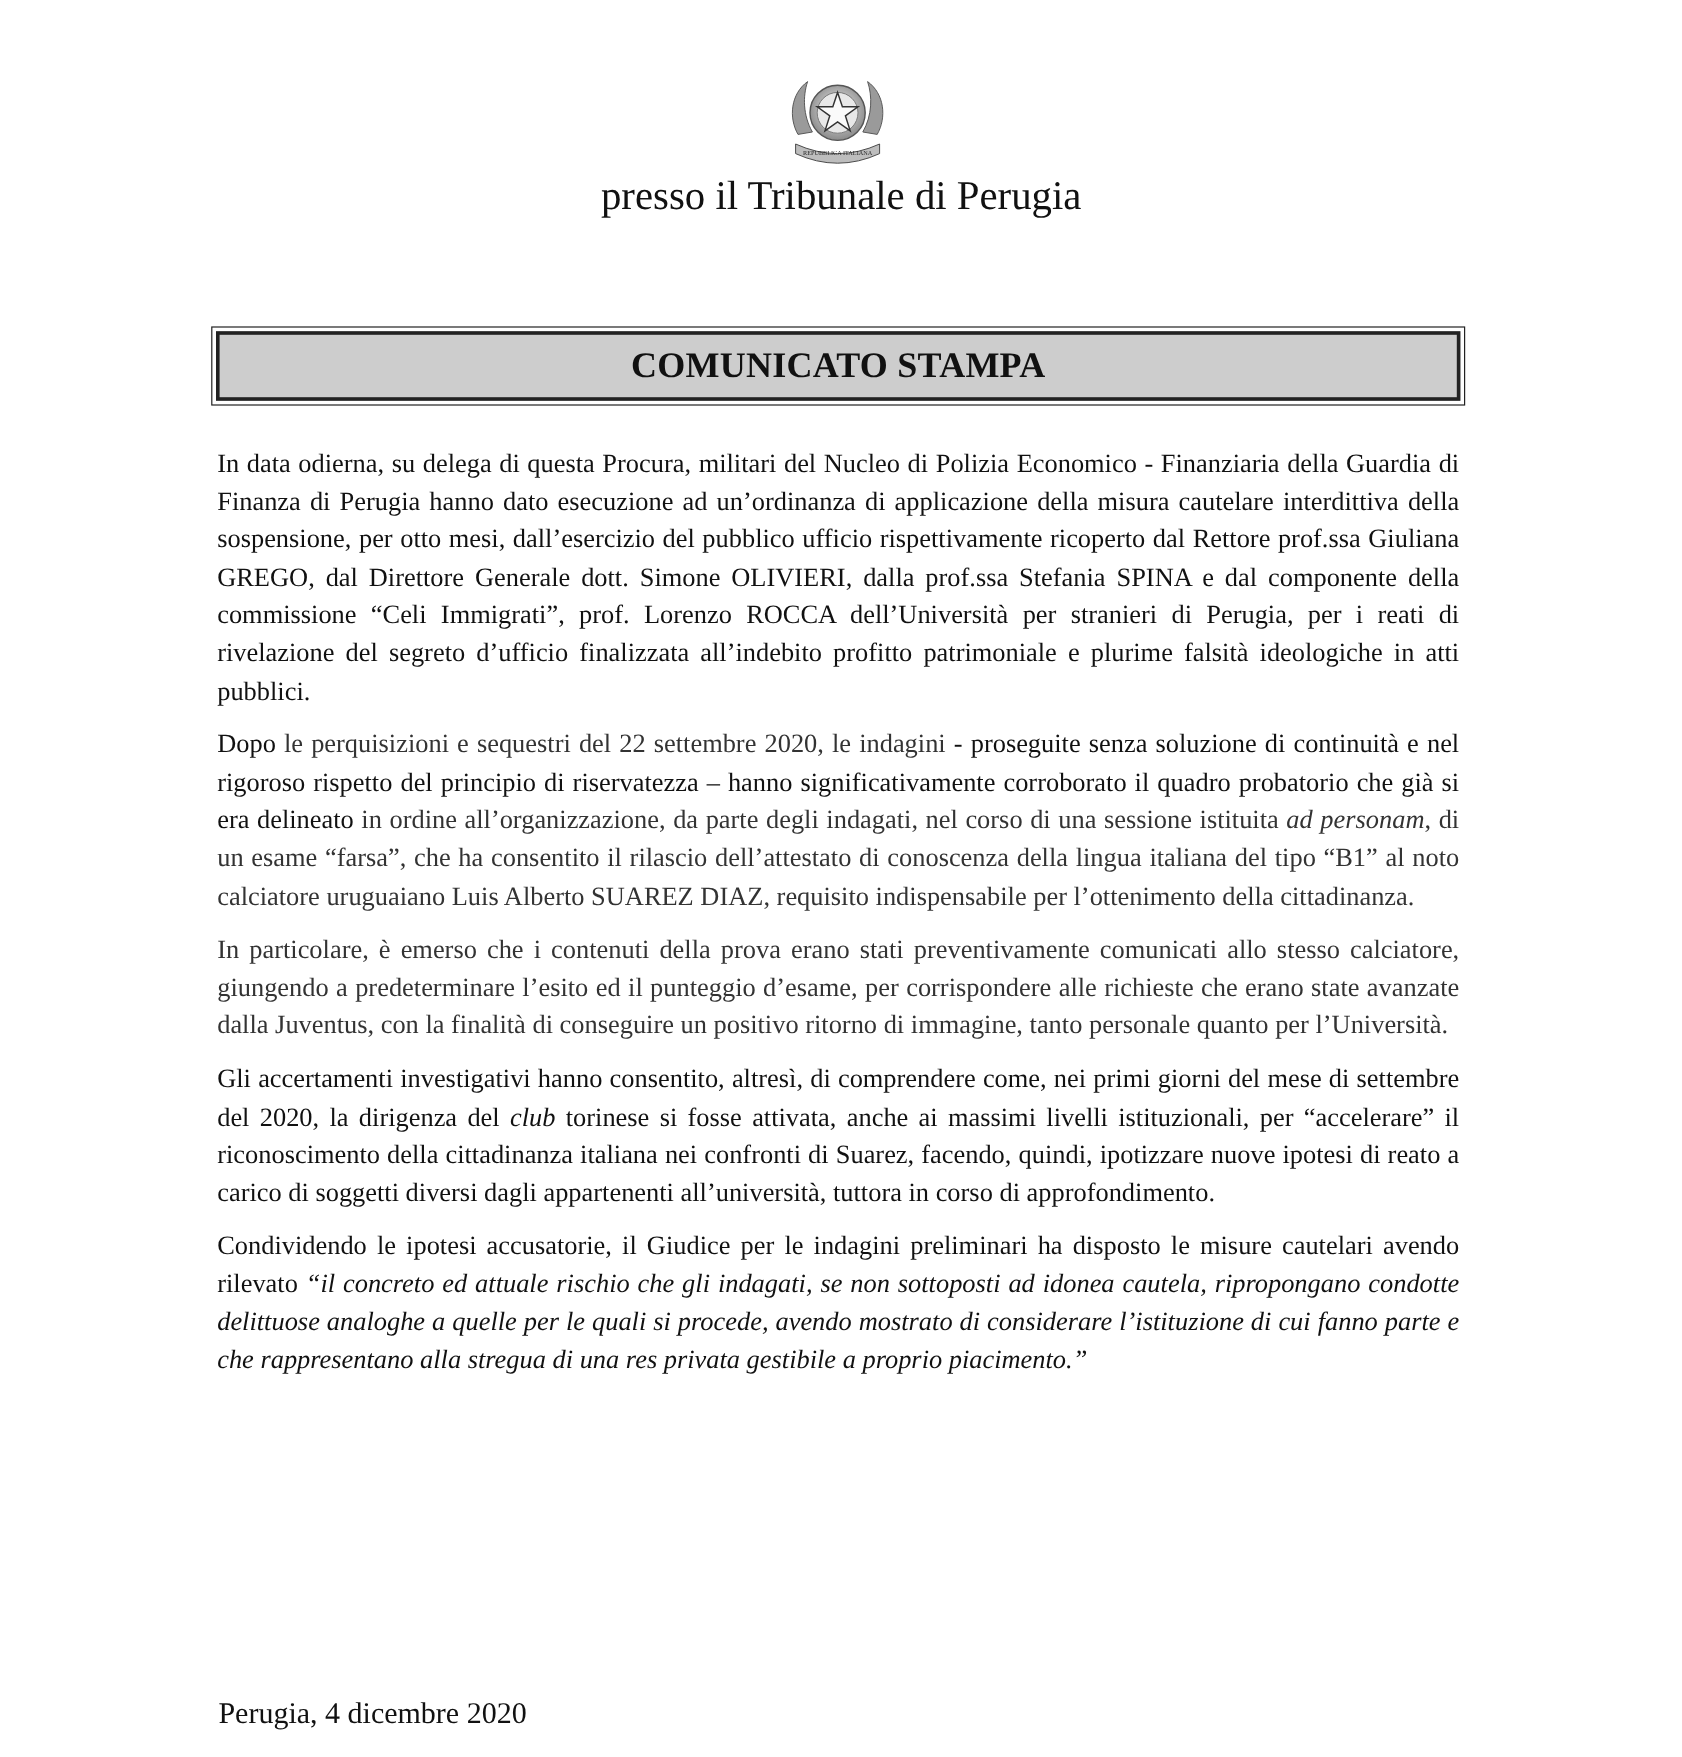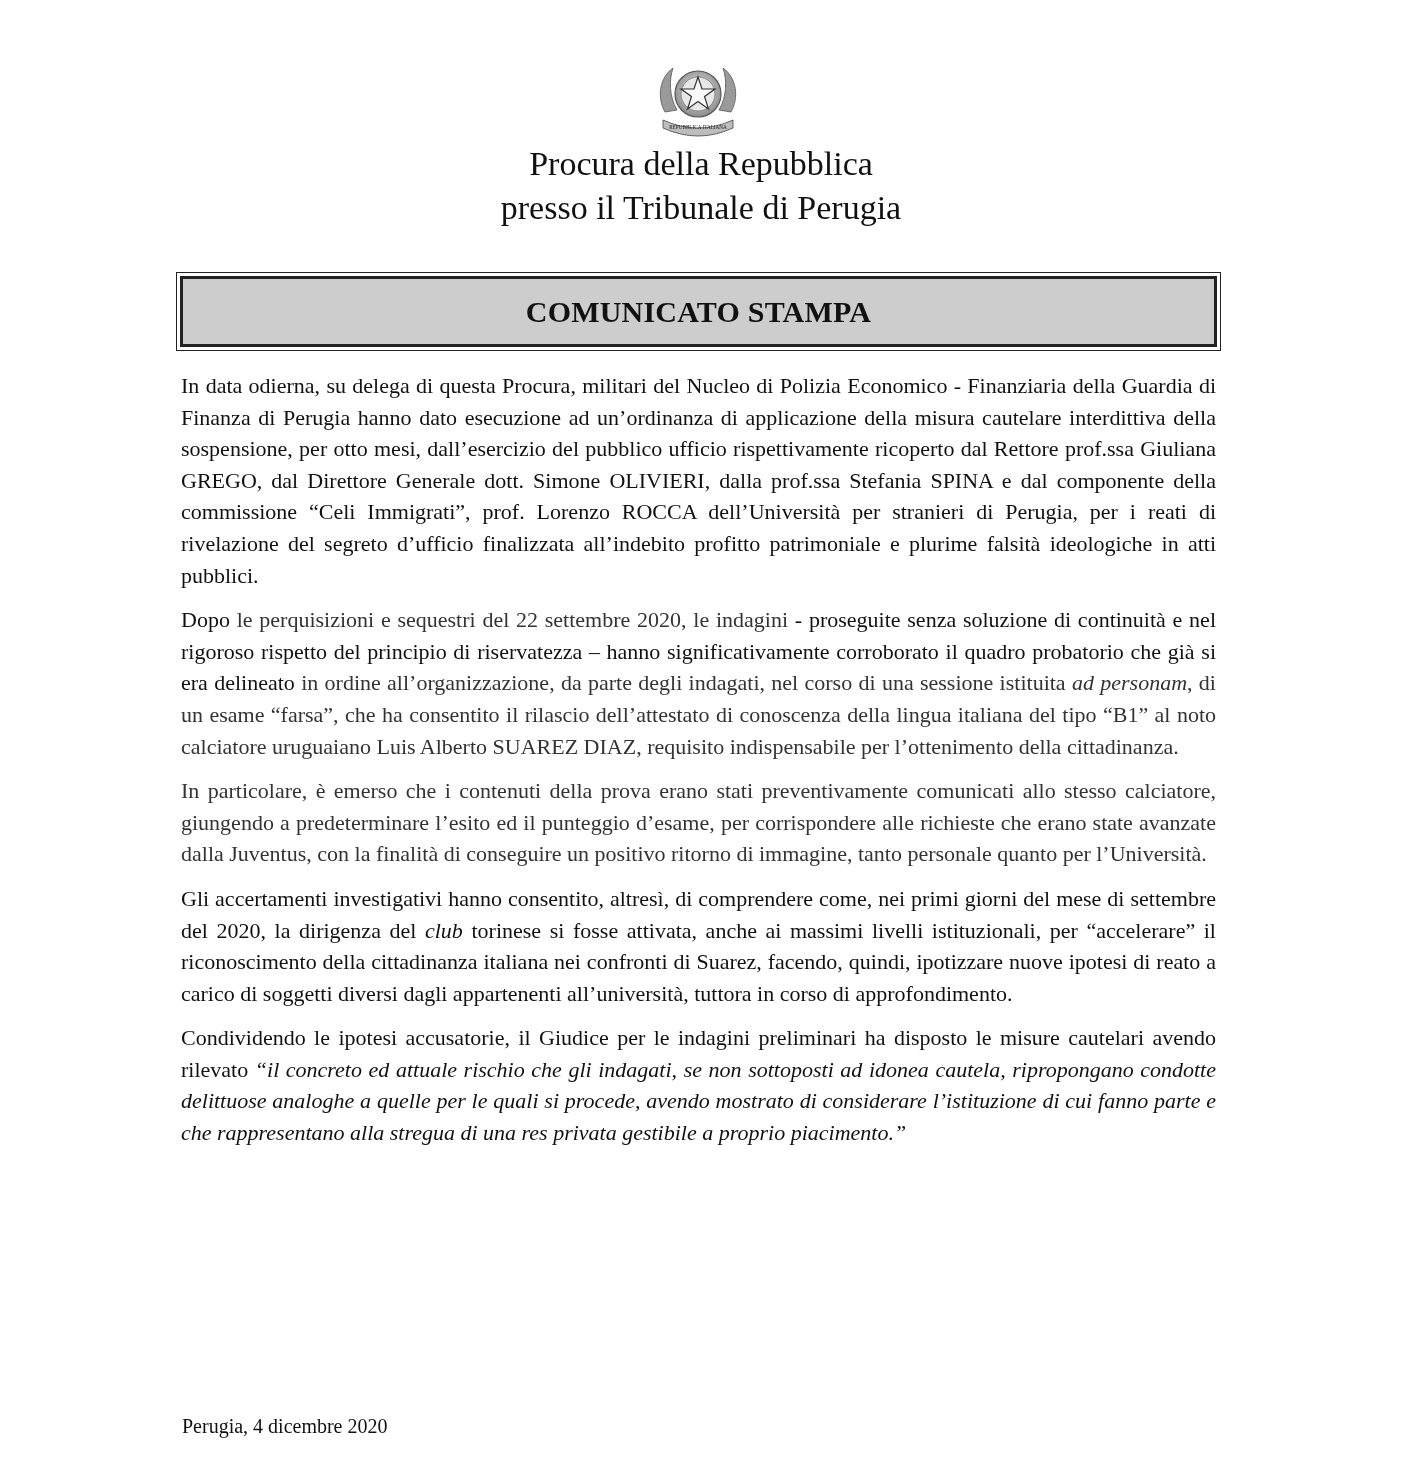--- a/index.html
+++ b/index.html
@@ -4,37 +4,37 @@
 <style>
   html, body { margin: 0; padding: 0; background: #ffffff; }
   body {
     width: 1402px; height: 1464px; position: relative; overflow: hidden;
     font-family: "Liberation Serif", "DejaVu Serif", serif; color: #111;
   }
   .emblem { position: absolute; left: 655px; top: 58px; width: 86px; height: 80px; }
   .header { position: absolute; left: 0; width: 1402px; top: 142px; text-align: center; }
   .header div { font-size: 34px; line-height: 44px; color: #111; }
   .banner {
-    position: absolute; left: 176px; top: 272px; width: 1045px; height: 79px;
+    position: absolute; left: 176px; top: 272px; width: 1045px; height: 66px;
     border: 1.5px solid #222; box-sizing: border-box; padding: 3px;
     background: #fff;
   }
   .banner-inner {
     width: 100%; height: 100%; box-sizing: border-box;
     border: 3px solid #222; background: #cdcdcd;
     display: flex; align-items: center; justify-content: center;
   }
   .banner-inner span { font-weight: bold; font-size: 30px; letter-spacing: 0.2px; color: #111; }
   .body { position: absolute; left: 181px; top: 370px; width: 1035px; }
   .body p {
     margin: 0 0 13px 0; font-size: 22px; line-height: 31.6px;
     text-align: justify; color: #111;
   }
   .body em { font-style: italic; }
-  .date { position: absolute; left: 182px; top: 1415px; font-size: 20px; color: #111; }
+  .date { position: absolute; left: 182px; top: 1415px; font-size: 25px; color: #111; }
 </style>
 </head>
 <body>
 
 <div class="emblem">
   <svg viewBox="0 0 86 80" width="86" height="80">
     <defs>
       <radialGradient id="gr" cx="50%" cy="45%" r="55%">
         <stop offset="0%" stop-color="#f2f2f2"></stop>
         <stop offset="100%" stop-color="#8a8a8a"></stop>
@@ -48,21 +48,20 @@
     <circle cx="43" cy="36" r="17" fill="#e8e8e8" stroke="#777" stroke-width="0.8"></circle>
 
     <polygon points="43,19 47,31 60,31 49.5,38.5 53.5,51 43,43.5 32.5,51 36.5,38.5 26,31 39,31" fill="#fafafa" stroke="#333" stroke-width="1.2"></polygon>
 
     <path d="M8 62 Q43 78 78 62 L78 70 Q43 86 8 70 Z" fill="#bdbdbd" stroke="#444" stroke-width="0.8"></path>
     <text x="43" y="71" text-anchor="middle" font-size="5.2" fill="#222" font-family="Liberation Serif, serif">REPUBBLICA ITALIANA</text>
   </svg>
 </div>
 
 <div class="header">
-  <div>Procura della Repubblica</div>
   <div>presso il Tribunale di Perugia</div>
 </div>
 
 <div class="banner">
   <div class="banner-inner">
     <span>COMUNICATO STAMPA</span>
   </div>
 </div>
 
 <div class="body" id="doc-body">

